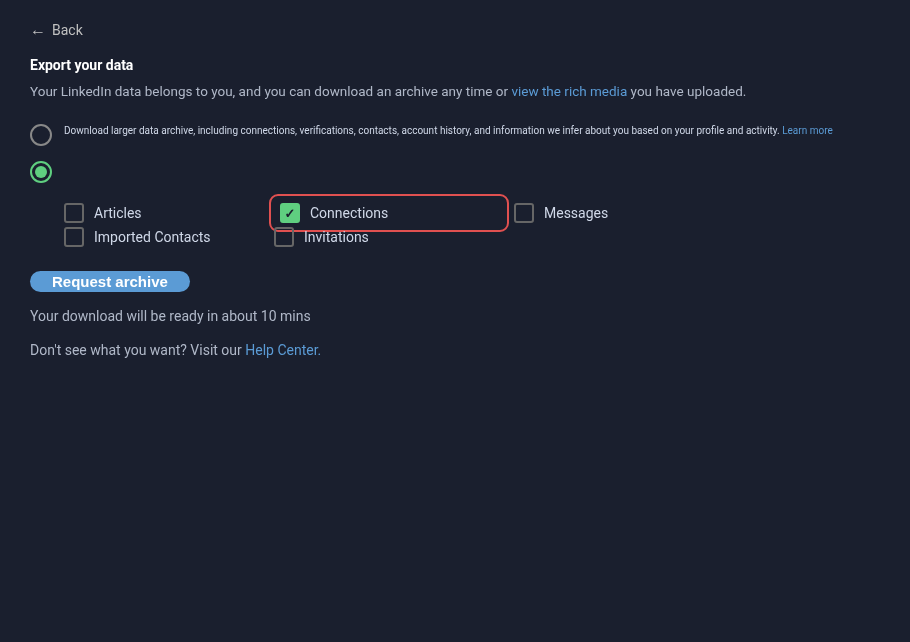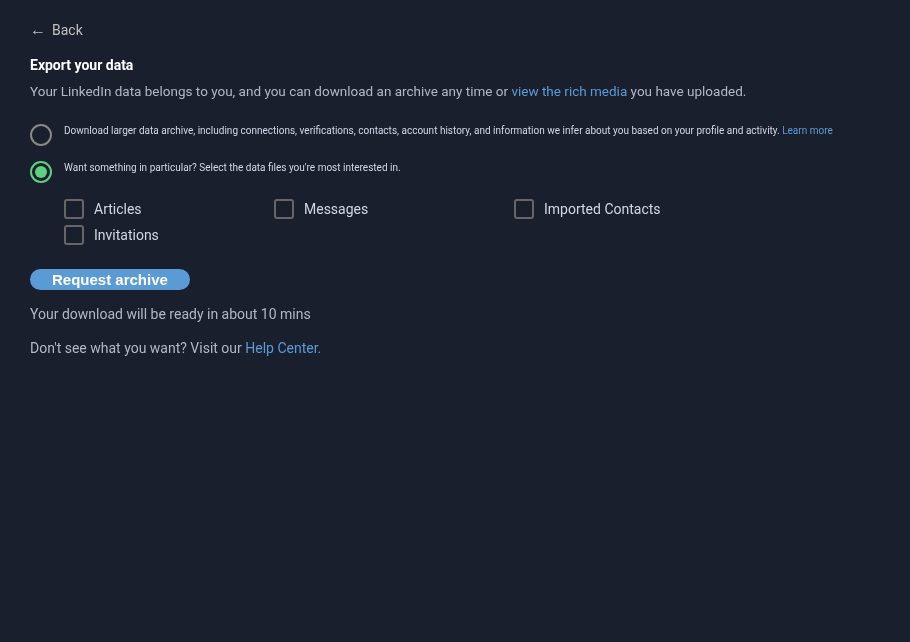--- a/index.html
+++ b/index.html
@@ -74,21 +74,21 @@
       border-color: #888;
     }
     .radio-text {
       color: #d0d8e8;
       font-size: 10px;
       line-height: 1.5;
     }
     .checkboxes-grid {
       display: grid;
       grid-template-columns: 200px 230px 230px;
-      gap: 6px 10px;
+      gap: 0 10px;
       margin-left: 34px;
       margin-top: 16px;
       margin-bottom: 24px;
     }
     .checkbox-item {
       display: flex;
       align-items: center;
       gap: 10px;
       cursor: pointer;
     }
@@ -173,31 +173,34 @@
   <div class="radio-circle unselected"></div>
   <div class="radio-text">
     <span>Download larger data archive, including connections, verifications, contacts, account history, and information we infer about you based on your profile and activity. </span>
     <a class="link-blue">Learn more</a>
   </div>
 </div>
 
 
 <div class="radio-option">
   <div class="radio-circle selected"></div>
-  <div class="radio-text">Want something in particular? Select the data files you're most interested in.</div>
 </div>
 
 
 <div class="checkboxes-grid">
 
   <div class="checkbox-item">
     <div class="checkbox-box"></div>
     <span class="checkbox-label">Articles</span>
   </div>
 
+  <div class="checkbox-highlight">
+    <div class="checkbox-box checked"></div>
+    <span class="checkbox-label">Connections</span>
+  </div>
 
   <div class="checkbox-item">
     <div class="checkbox-box"></div>
     <span class="checkbox-label">Messages</span>
   </div>
 
   <div class="checkbox-item">
     <div class="checkbox-box"></div>
     <span class="checkbox-label">Imported Contacts</span>
   </div>

